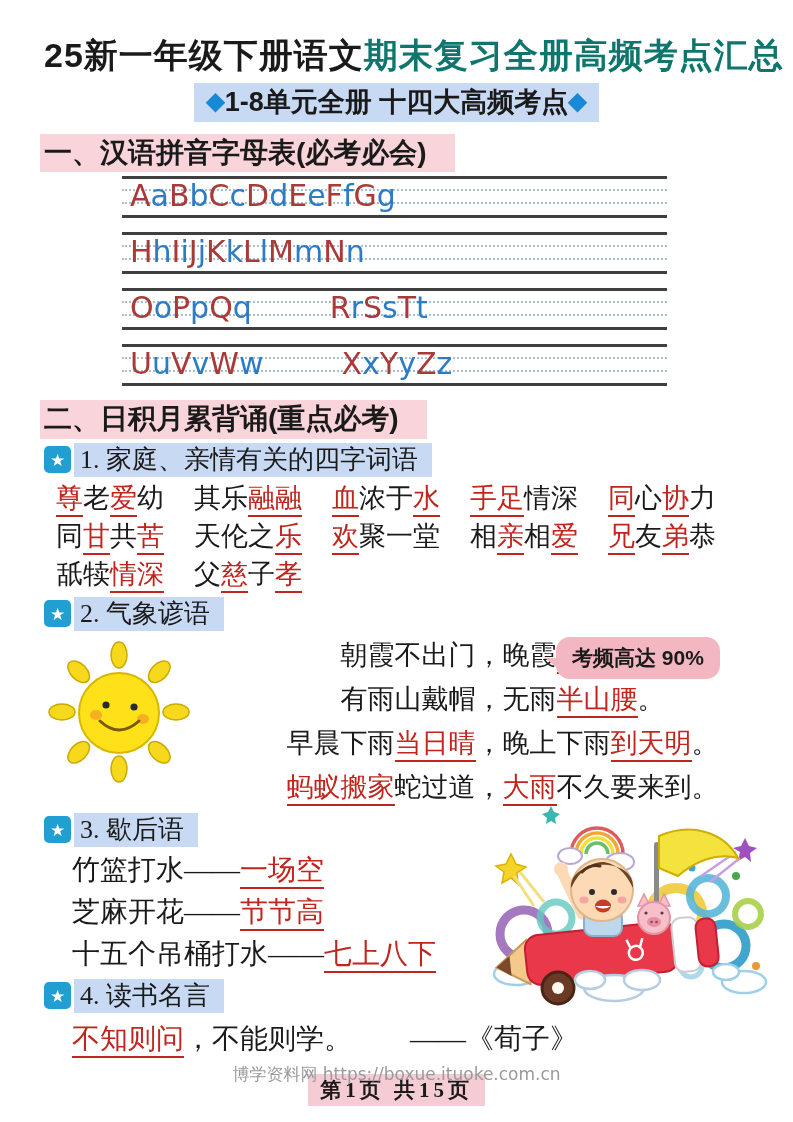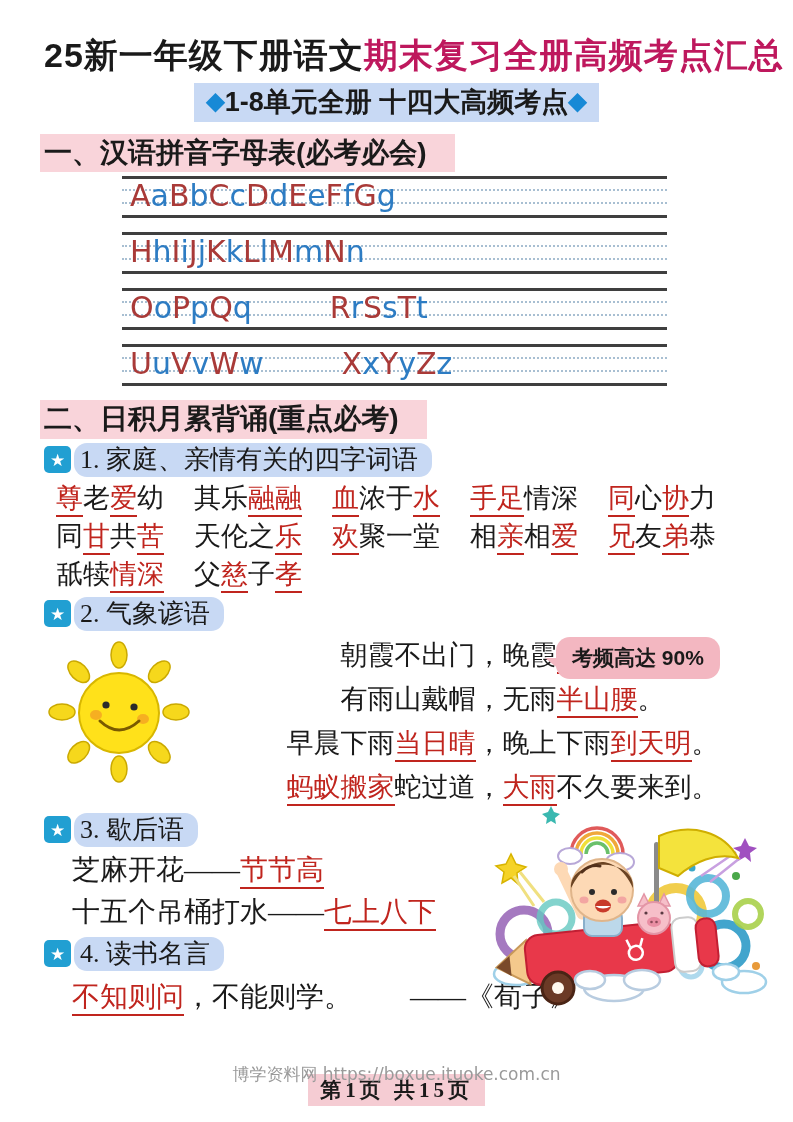--- a/index.html
+++ b/index.html
@@ -2,21 +2,21 @@
 <html><head>
 <meta charset="utf-8">
 <style>
   html,body{margin:0;padding:0;background:#ffffff;}
   .page{position:relative;width:793px;height:1122px;background:#fff;overflow:hidden;
         font-family:"Liberation Serif", serif;color:#1a1a1a;padding-top:34px;box-sizing:border-box;}
 
   
   .title{margin:0 0 0 44px;font-family:"Liberation Sans",sans-serif;font-weight:bold;
          font-size:34px;line-height:1.25;letter-spacing:1px;white-space:nowrap;}
-  .title .t-red{color:#be185d;}
+  .title .t-red{color:#0f766e;}
 
   
   .subtitle{margin:6px auto 0;width:fit-content;background:#c8d9f4;padding:3px 12px;
             font-family:"Liberation Sans",sans-serif;font-weight:bold;font-size:27px;line-height:1.25;}
   .subtitle .diamond{color:#1789d6;font-size:24px;vertical-align:2px;}
 
   
   .sec-head{margin:12px 0 0 40px;width:fit-content;background:#f9d4da;padding:3px 28px 3px 4px;
             font-family:"Liberation Sans",sans-serif;font-weight:bold;font-size:28px;line-height:1.15;}
   .sec-head.second{margin-top:12px;}
@@ -33,21 +33,21 @@
   .alpha-group{white-space:nowrap;}
   .alpha-u{color:#a93a38;}
   .alpha-l{color:#2d7cc3;}
   .alpha-spacer{width:78px;}
 
   
   .item-row{display:flex;align-items:center;margin:4px 0 0 44px;height:34px;}
   .star-badge{width:27px;height:27px;background:#219fd2;border-radius:5px;color:#fff;display:flex;
               align-items:center;justify-content:center;font-size:17px;flex:0 0 27px;
               font-family:"DejaVu Sans",sans-serif;}
-  .item-label{background:#c8d9f4;margin-left:3px;padding:2px 14px 2px 6px;font-size:26px;line-height:1.15;border-radius:13px;}
+  .item-label{background:#c8d9f4;margin-left:3px;padding:2px 14px 2px 6px;font-size:26px;line-height:1.15;}
 
   
   .em-red{color:#c0251e;border-bottom:2px solid #c0251e;padding-bottom:2px;}
   .em-black{color:#1a1a1a;}
   .word{white-space:nowrap;}
 
   .words{margin:2px 0 0 56px;font-size:27px;}
   .words .wline{display:flex;gap:30px;line-height:38px;}
 
   
@@ -228,20 +228,21 @@
       <span class="callout-tail"></span>
       <span>考频高达 90%</span>
     </div>
   </div>
 
   <div class="item-row">
     <span class="star-badge">★</span>
     <span class="item-label">3. 歇后语</span>
   </div>
   <div class="xiehouyu">
+    <div><span class="em-black">竹篮打水——</span><span class="em-red">一场空</span></div>
     <div><span class="em-black">芝麻开花——</span><span class="em-red">节节高</span></div>
     <div><span class="em-black">十五个吊桶打水——</span><span class="em-red">七上八下</span></div>
   </div>
 
   <div class="item-row">
     <span class="star-badge">★</span>
     <span class="item-label">4. 读书名言</span>
   </div>
   <div class="quote">
     <span><span class="em-red">不知则问</span><span class="em-black">，不能则学。</span></span>

